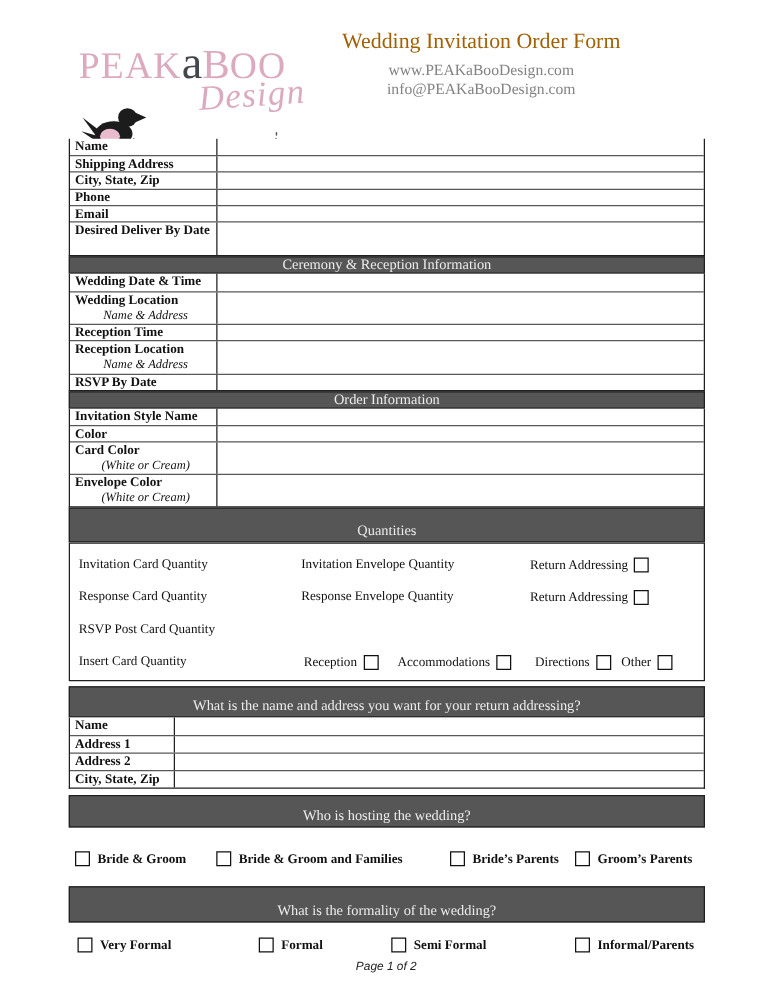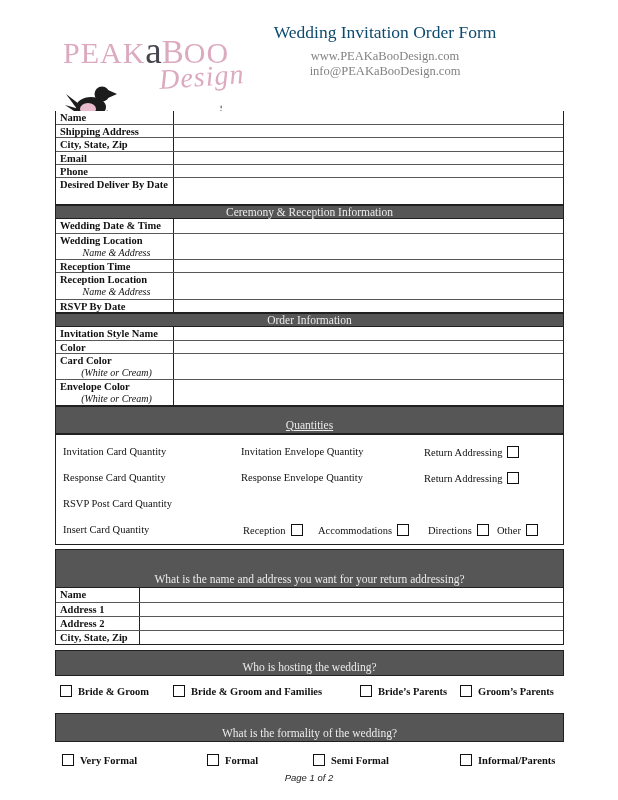--- a/index.html
+++ b/index.html
@@ -10,32 +10,32 @@
   .logo{position:absolute;left:57px;top:4px;width:215px;height:100px;margin-top:24px;}
   .logo-text{position:absolute;left:6px;top:6px;white-space:nowrap;line-height:34px;}
   .lp{font-size:30px;color:#dcaabf;letter-spacing:1px;}
   .la{font-size:37px;color:#45454e;letter-spacing:0;}
   .lb{font-size:33px;color:#dcaabf;}
   .design{position:absolute;left:102px;top:33px;font-style:italic;font-size:28px;
           color:#dcaabf;transform:rotate(-4deg);letter-spacing:1px;}
   .birdwrap{position:absolute;left:8px;top:50px;width:205px;height:52px;}
 
   .title{position:absolute;left:260px;top:22px;width:250px;text-align:center;
-         font-size:17.5px;color:#0c4a6e;}
+         font-size:17.5px;color:#a16207;}
   .url1{position:absolute;left:260px;top:49px;width:250px;text-align:center;
         font-size:12.5px;color:#828282;}
   .url2{position:absolute;left:260px;top:64px;width:250px;text-align:center;
         font-size:12.5px;color:#828282;}
 
   
   .form{position:absolute;left:55px;top:111px;width:509px;box-sizing:border-box;}
   .bar{background:#565656;border:1px solid #202020;color:#ececec;text-align:center;
        font-size:11.5px;height:14px;line-height:12.5px;box-sizing:border-box;}
   .bar.tall{display:flex;align-items:flex-end;justify-content:center;padding-bottom:2px;}
-  .bh28{height:28px;text-decoration:underline;} .bh25{height:39px;} .bh26{height:26px;} .bh29{height:29px;}
+  .bh28{height:28px;} .bh25{height:25px;} .bh26{height:26px;} .bh29{height:29px;}
 
   .tbl{border:1.5px solid #202020;border-top:none;box-sizing:border-box;background:#fff;}
   .trow{display:flex;box-sizing:border-box;border-top:1px solid #585858;}
   .trow:first-child{border-top:none;}
   .h13{height:13px;} .h14{height:14px;} .h26{height:26px;} .h27{height:27px;}
   .lcell{width:118px;border-right:1.2px solid #202020;padding:1px 0 0 4px;box-sizing:border-box;}
   .rt .lcell{width:84px;}
   .lab{font-weight:bold;font-size:10.5px;line-height:11.5px;display:block;}
   .sub{font-style:italic;font-size:10px;line-height:11px;display:block;text-align:center;}
   .vcell{flex:1;}
@@ -94,27 +94,27 @@
         <div class="vcell"></div>
       </div>
       <div class="trow h14">
         <div class="lcell">
             <span class="lab">City, State, Zip</span>
           </div>
         <div class="vcell"></div>
       </div>
       <div class="trow h13">
         <div class="lcell">
+            <span class="lab">Phone</span>
+          </div>
+        <div class="vcell"></div>
+      </div>
+      <div class="trow h13">
+        <div class="lcell">
             <span class="lab">Email</span>
-          </div>
-        <div class="vcell"></div>
-      </div>
-      <div class="trow h13">
-        <div class="lcell">
-            <span class="lab">Phone</span>
           </div>
         <div class="vcell"></div>
       </div>
       <div class="trow h27">
         <div class="lcell">
             <span class="lab">Desired Deliver By Date</span>
           </div>
         <div class="vcell"></div>
       </div>
     </div>
@@ -249,21 +249,21 @@
       </div>
       <div class="trow h14">
         <div class="lcell">
             <span class="lab">City, State, Zip</span>
           </div>
         <div class="vcell"></div>
       </div>
     </div>
 
     <div class="bar tall bh26" style="margin-top:5px">Who is hosting the wedding?</div>
-    <div class="optrow" style="margin-top:9px">
+    <div class="optrow" style="margin-top:19px">
       <span class="opt" style="left:5px">
           <span class="cb"></span>
           <span>Bride &amp; Groom</span>
         </span>
       <span class="opt" style="left:118px">
           <span class="cb"></span>
           <span>Bride &amp; Groom and Families</span>
         </span>
       <span class="opt" style="left:305px">
           <span class="cb"></span>

